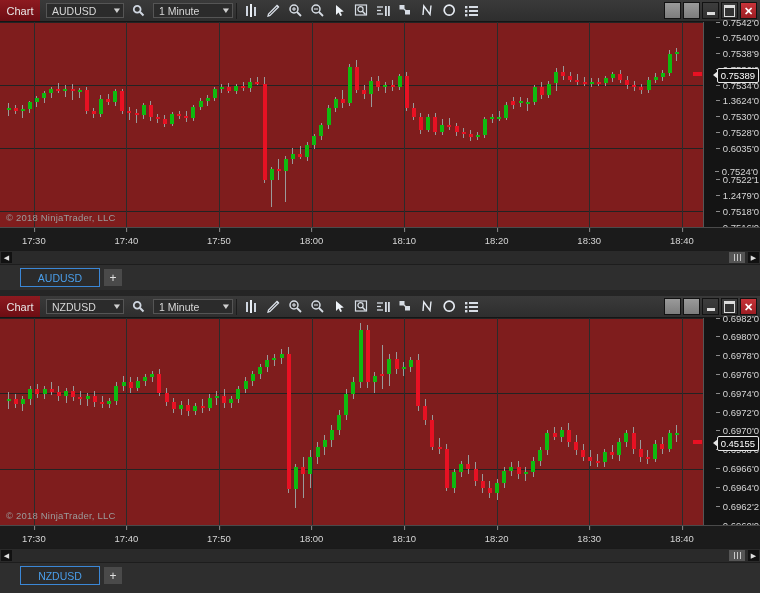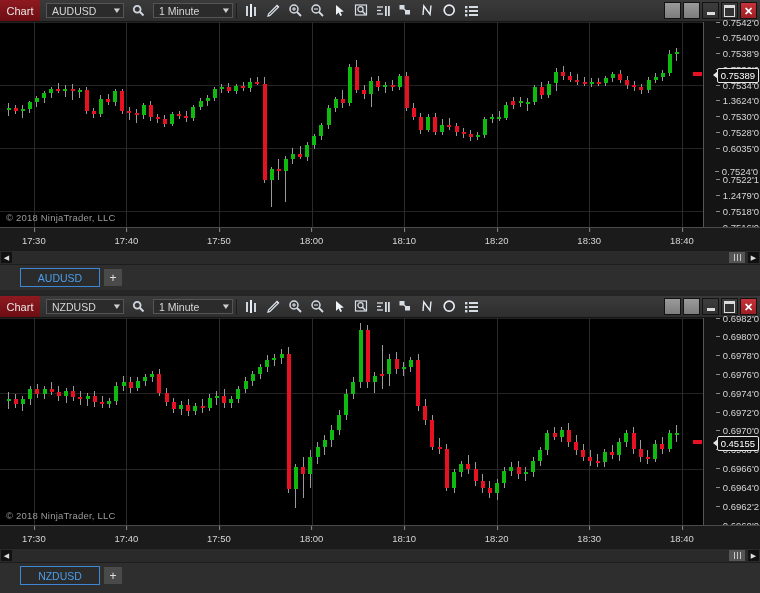--- a/index.html
+++ b/index.html
@@ -36,21 +36,21 @@
   .wb-min i{display:block;width:8px;height:3px;background:#dcdcdc;margin-top:5px;}
   .wb-max{background:linear-gradient(#3d3d3d,#323232);}
   .wb-max i{display:block;width:9px;height:8px;border:1px solid #dcdcdc;border-top-width:3px;background:#323232;}
   .wb-close{background:linear-gradient(#c7343a,#9d1d23);}
   .wb-close span{color:#fff;font-size:11px;font-weight:bold;line-height:10px;}
 
   
   .chart-body{position:relative;background:#121212;}
   .cb1{height:205px;}
   .cb2{height:207px;}
-  .plot{position:absolute;left:0;top:0;right:56px;bottom:0;background:#000000;overflow:hidden;}
+  .plot{position:absolute;left:0;top:0;right:56px;bottom:0;background:#7f1d1d;overflow:hidden;}
   .grid-v{position:absolute;top:0;bottom:0;width:1px;background:#2b2b2b;}
   .grid-h{position:absolute;left:0;right:0;height:1px;background:#232323;}
   .copyright{position:absolute;left:6px;bottom:4px;color:#9b9b9b;font-size:9.5px;letter-spacing:.2px;}
 
   
   .candle{position:absolute;}
   .wick{position:absolute;width:1px;background:#9a9a9a;left:50%;margin-left:-0.5px;}
   .body{position:absolute;left:0;width:100%;box-sizing:border-box;}
   .up .body{background:#0fb90f;border:1px solid #0fb90f;}
   .dn .body{background:#e81123;border:1px solid #e81123;}

